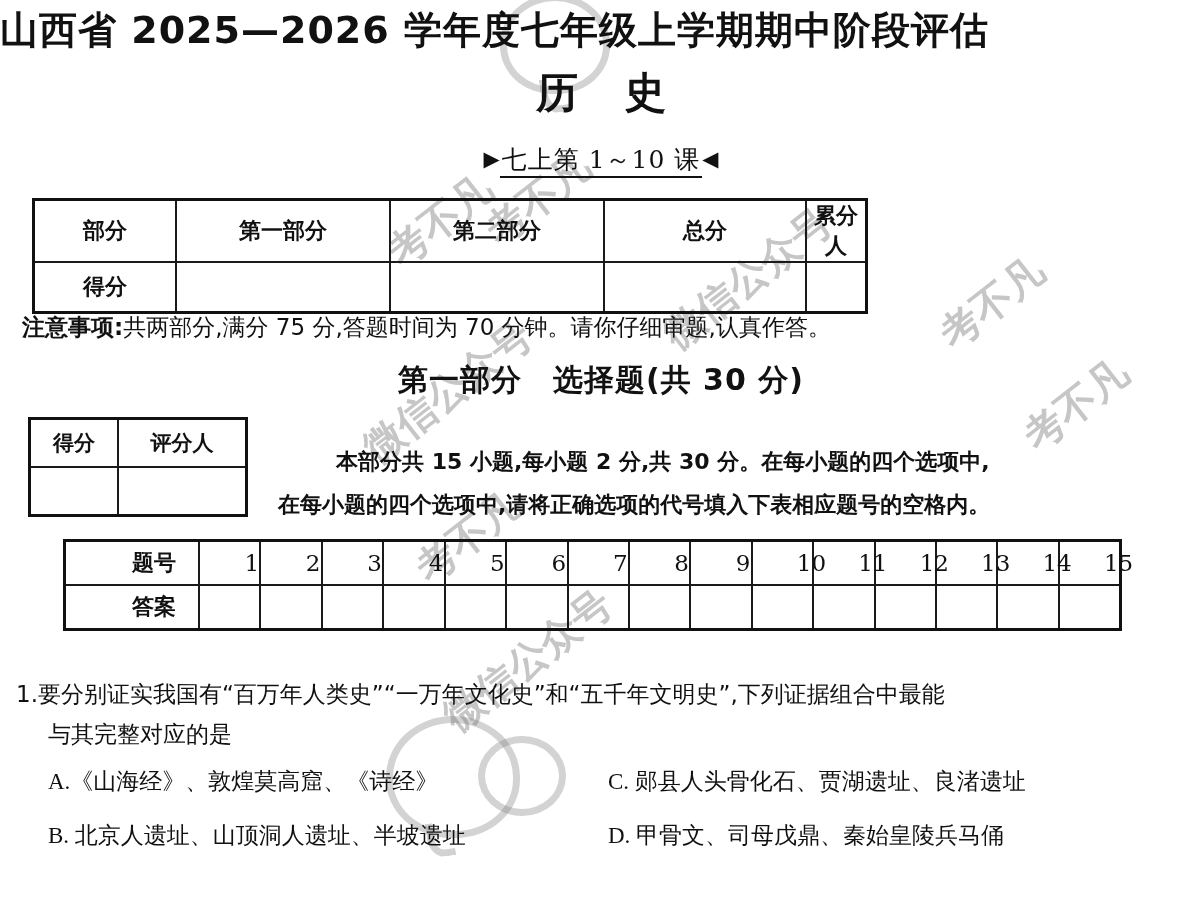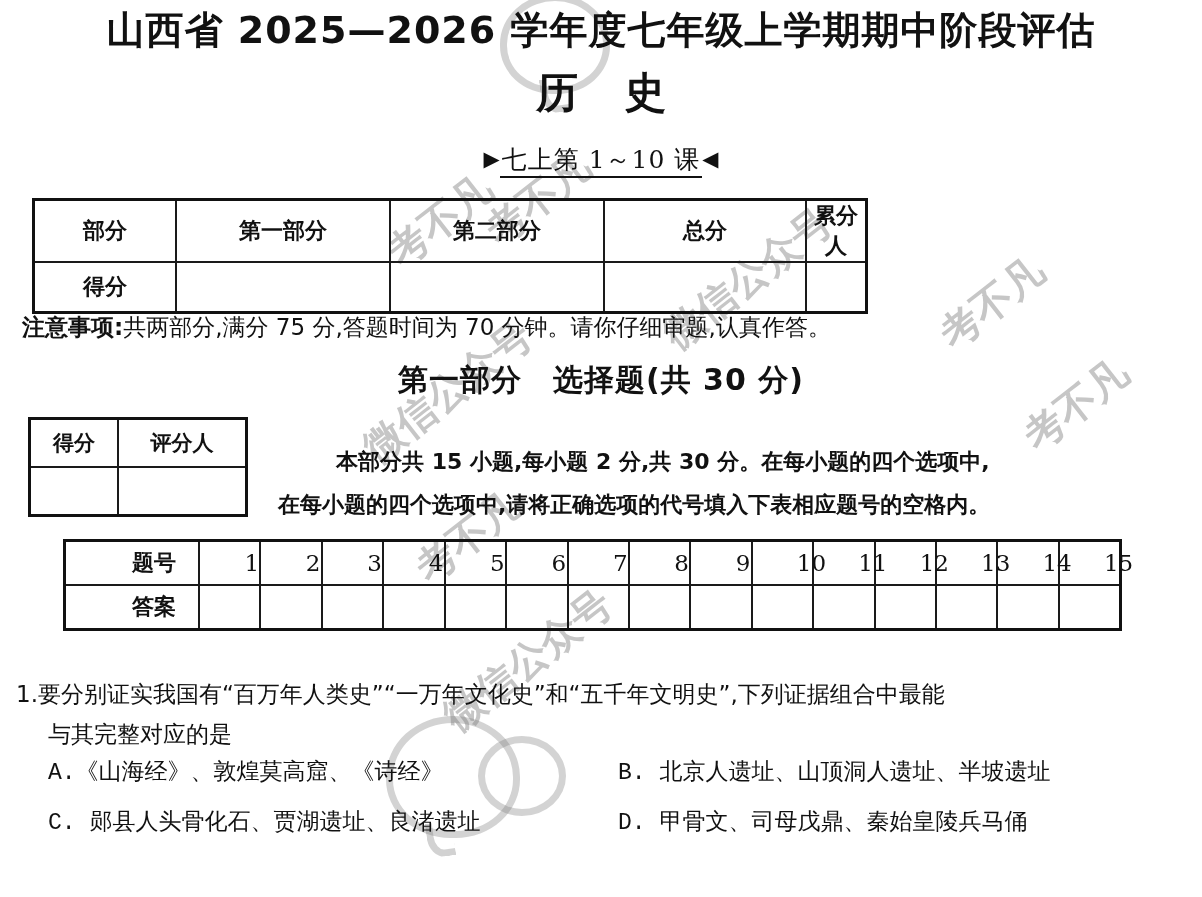--- a/index.html
+++ b/index.html
@@ -57,21 +57,21 @@
     width: 74px;
     height: 66px;
     border: 7px solid rgba(125,125,125,0.34);
     border-radius: 50%;
   }
 
   
   #content { position: relative; z-index: 10; }
 
   .title-main {
-    text-align: center;
+    text-align: left;
     font-family: "DejaVu Sans", "Liberation Sans", sans-serif;
     font-weight: bold;
     font-size: 38px;
     line-height: 1.08;
     letter-spacing: 1px;
     margin: 10px 0 0 0;
     white-space: nowrap;
   }
   .title-subject {
     text-align: center;
@@ -214,28 +214,27 @@
     text-indent: -18px;
     margin-left: 16px;
     white-space: nowrap;
     margin-top: 40px;
   }
   .q-line2 {
     display: block;
     margin-left: 48px;
   }
   .options {
-    margin-top: 0;
+    margin-top: 8px;
     margin-left: 48px;
     display: grid;
     grid-template-columns: 560px 1fr;
     row-gap: 14px;
-    font-family: Liberation Mono, monospace;
+    font-family: Liberation Serif, serif;
     font-size: 23px;
-    gap: 10px;
   }
   .opt { white-space: nowrap; }
 </style>
 </head>
 <body>
 
 <div id="watermark-layer">
   <div class="wm-text" style="left:376px; top:236px; font-size:40px; transform:rotate(-38deg);">考不凡</div>
   <div class="wm-text" style="left:474px; top:214px; font-size:40px; transform:rotate(-38deg);">考不凡</div>
   <div class="wm-text" style="left:352px; top:432px; font-size:40px; transform:rotate(-38deg);">微信公众号</div>
@@ -343,19 +342,19 @@
       </tr>
     </tbody>
       </table>
   </div>
 
   <div class="question">
     <span class="q-line"><span>1.</span><span>要分别证实我国有“百万年人类史”“一万年文化史”和“五千年文明史”,下列证据组合中最能</span></span>
     <span class="q-line2">与其完整对应的是</span>
     <div class="options">
       <span class="opt">A.《山海经》、敦煌莫高窟、《诗经》</span>
+      <span class="opt">C. 郧县人头骨化石、贾湖遗址、良渚遗址</span>
       <span class="opt">B. 北京人遗址、山顶洞人遗址、半坡遗址</span>
-      <span class="opt">C. 郧县人头骨化石、贾湖遗址、良渚遗址</span>
       <span class="opt">D. 甲骨文、司母戊鼎、秦始皇陵兵马俑</span>
     </div>
   </div>
 
 </div>
 
 </body></html>

